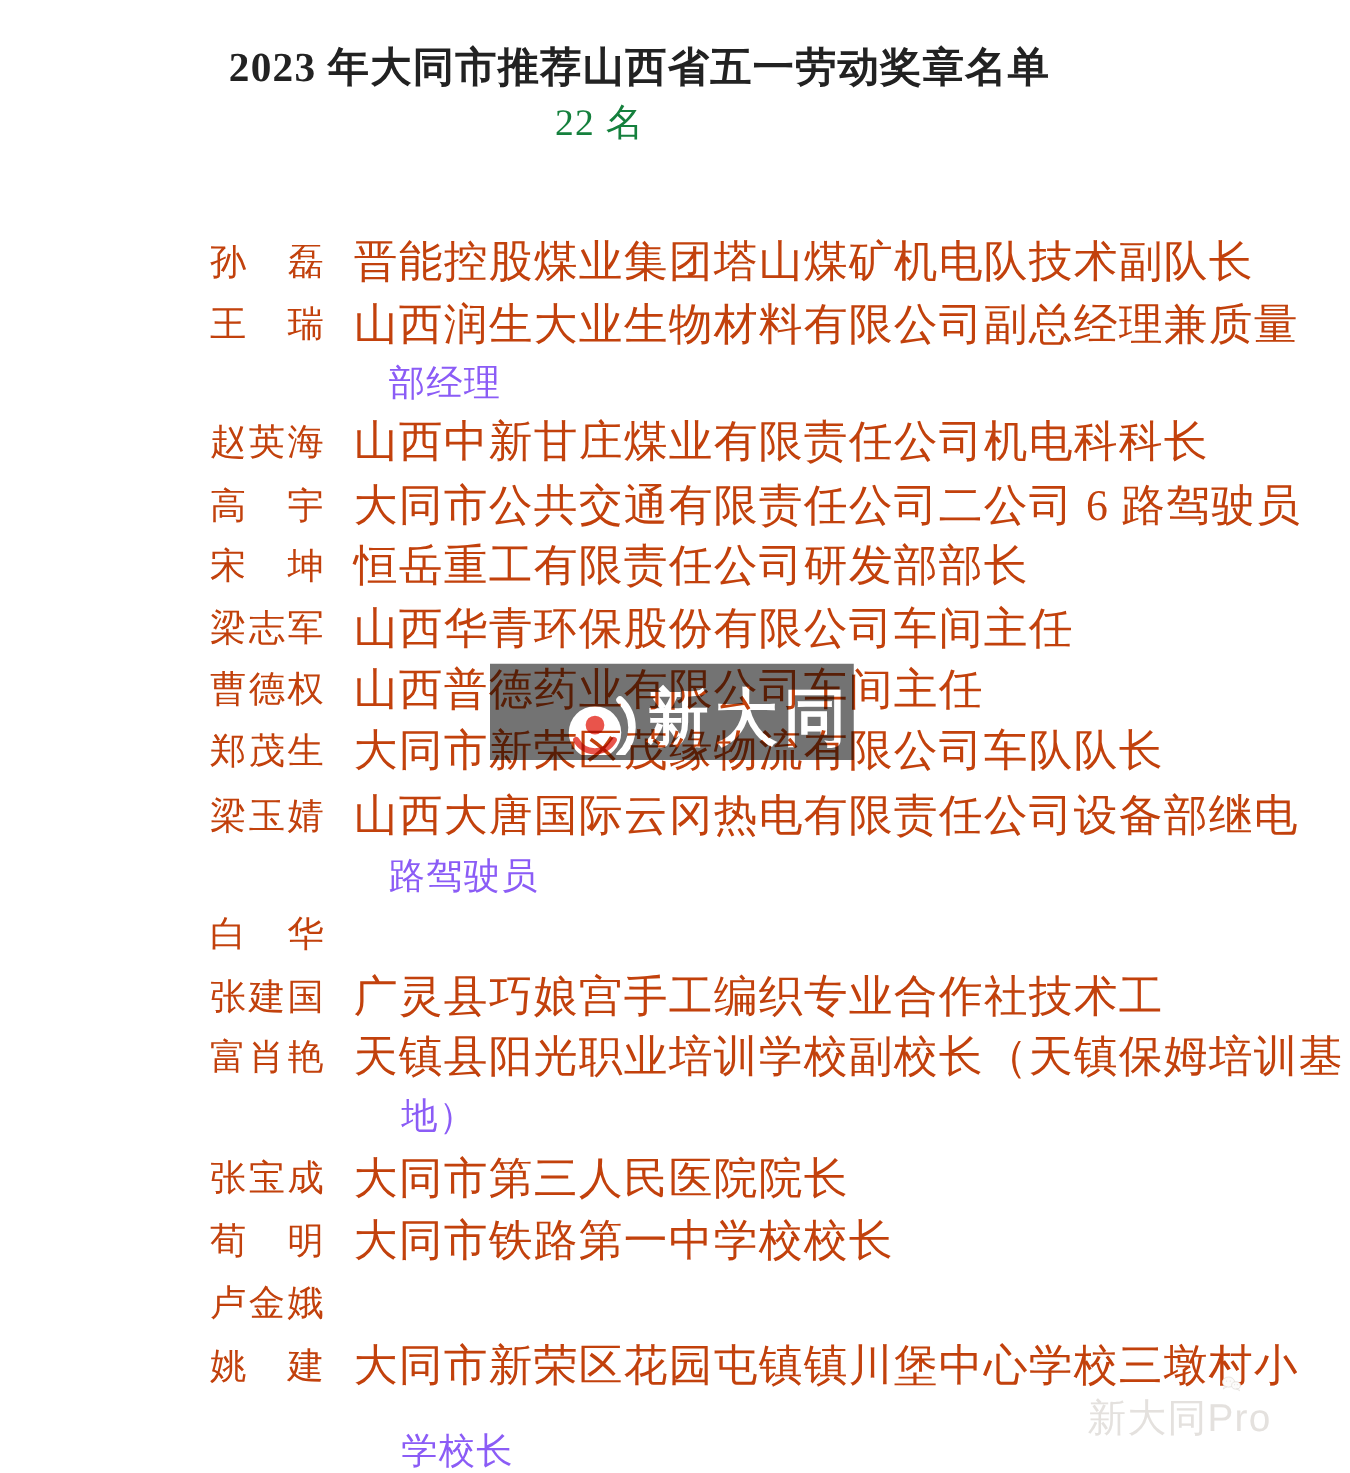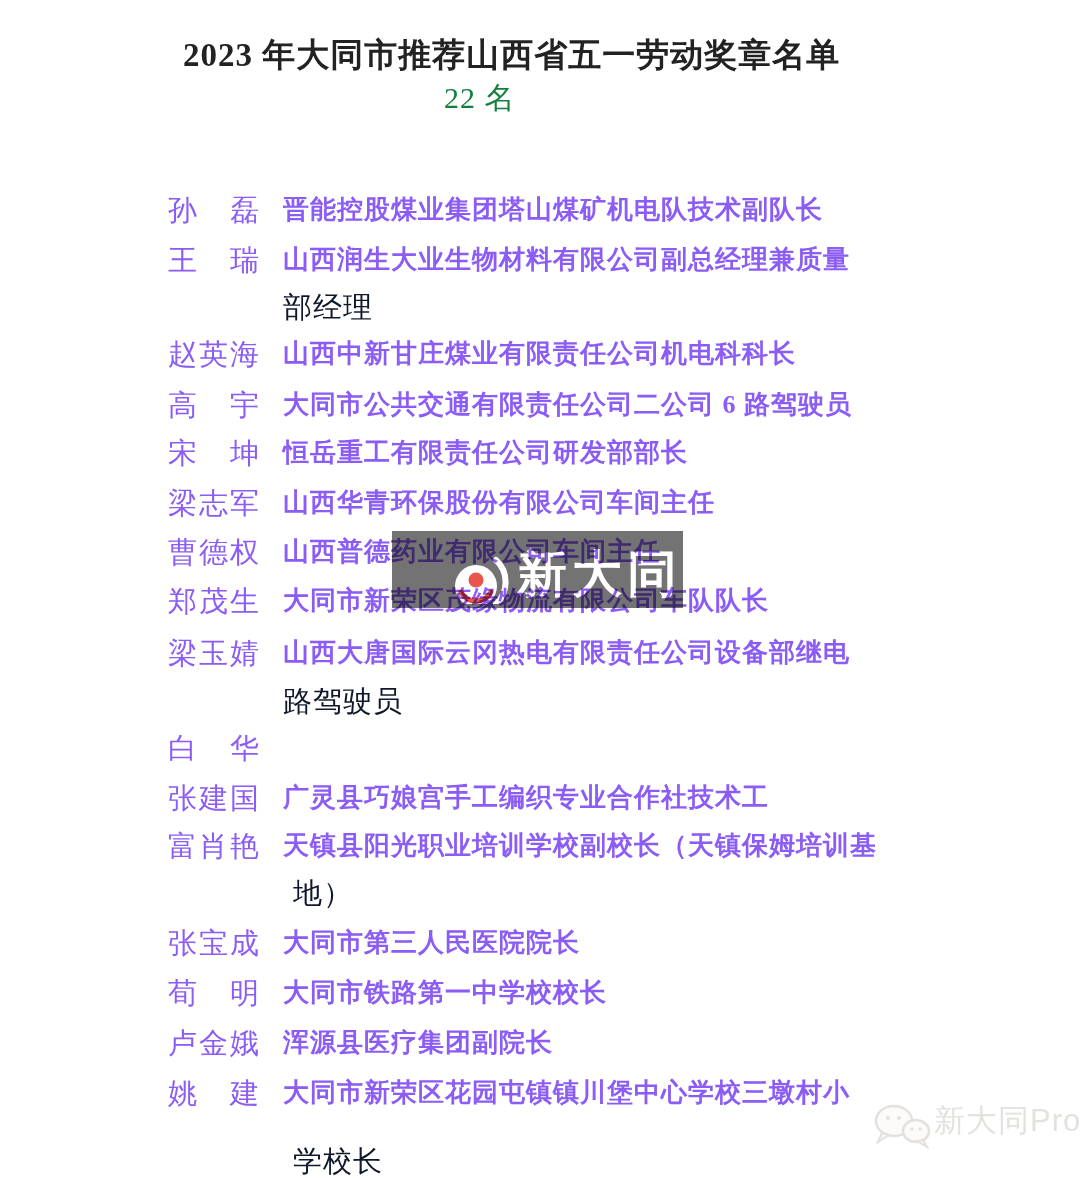--- a/index.html
+++ b/index.html
@@ -11,51 +11,51 @@
   .page{position:absolute;inset:0;}
   .title{
     position:absolute;left:165px;top:19px;margin:18px;
     font-size:33px;font-weight:700;color:#222;letter-spacing:1px;
     white-space:nowrap;line-height:36px;
   }
   .subtitle{
     position:absolute;left:444px;top:78px;
     font-size:30px;color:#15803d;letter-spacing:1px;white-space:nowrap;
   }
-  .row{position:absolute;left:168px;right:0;height:36px;color:#8b5cf6;}
+  .row{position:absolute;left:168px;right:0;height:36px;color:#c2410c;}
   .name{
     position:absolute;left:0;top:0;width:91px;
     font-size:29px;letter-spacing:0;
     text-align:justify;text-align-last:justify;
     line-height:34px;
   }
   .pos{
     position:absolute;left:115px;top:0;
-    font-size:26px;letter-spacing:1px;white-space:nowrap;line-height:34px;font-weight:bold;
+    font-size:35px;letter-spacing:1px;white-space:nowrap;line-height:34px;
   }
   .cont{
-    position:absolute;color:#0f172a;
-    font-size:29px;letter-spacing:1px;white-space:nowrap;line-height:34px;
+    position:absolute;color:#8b5cf6;
+    font-size:29px;letter-spacing:1px;white-space:nowrap;line-height:34px;margin-left:28px;
   }
   
   .wm-red{
     position:absolute;left:392px;top:531px;width:248px;height:77px;
     background:#737373;mix-blend-mode:multiply;
     display:flex;align-items:center;padding-left:43px;
   }
   .wm-red .logo{flex:0 0 auto;margin-left:10px;margin-top:6px;}
   .wm-red .wm-text{
     color:#ffffff;font-size:50px;font-weight:700;letter-spacing:5px;
     font-family:"Liberation Sans","DejaVu Sans",sans-serif;
     margin-left:4px;margin-top:10px;white-space:nowrap;
   }
   
   .wm-corner{
     position:absolute;left:870px;top:1100px;height:56px;
-    display:flex;align-items:flex-start;
+    display:flex;align-items:flex-end;flex-direction:column;
   }
   .wm-corner .wm-text{
     color:#e4e1de;font-size:31px;letter-spacing:1px;white-space:nowrap;
     font-family:"Liberation Sans","DejaVu Sans",sans-serif;
     text-shadow:1px 1px 0 #ffffff;
   }
 </style>
 </head>
 <body>
 
@@ -118,21 +118,20 @@
       <div class="row" style="top: 926px;">
         <span class="name">张宝成</span>
         <span class="pos">大同市第三人民医院院长</span>
       </div>
       <div class="row" style="top: 976px;">
         <span class="name">荀明</span>
         <span class="pos">大同市铁路第一中学校校长</span>
       </div>
       <div class="row" style="top: 1026px;">
         <span class="name">卢金娥</span>
-        <span class="pos">浑源县医疗集团副院长</span>
       </div>
       <div class="row" style="top: 1076px;">
         <span class="name">姚建</span>
         <span class="pos">大同市新荣区花园屯镇镇川堡中心学校三墩村小</span>
       </div>
       <div class="cont" style="top: 1144px; left: 293px;">学校长</div>
     </div>
 
   <div class="wm-red">
     <svg class="logo" width="68" height="62" viewBox="0 0 68 62" aria-hidden="true">

